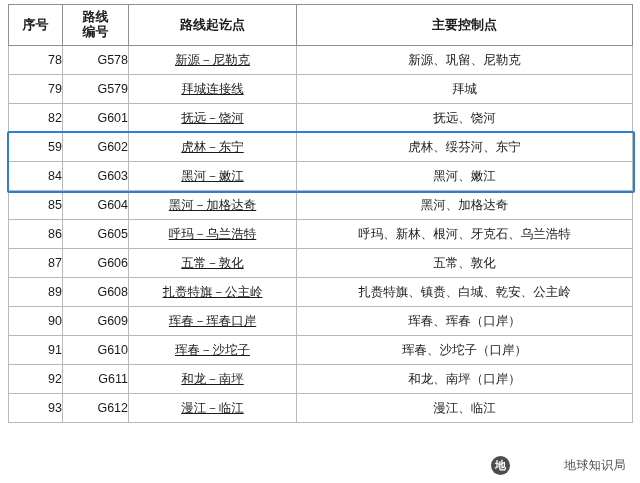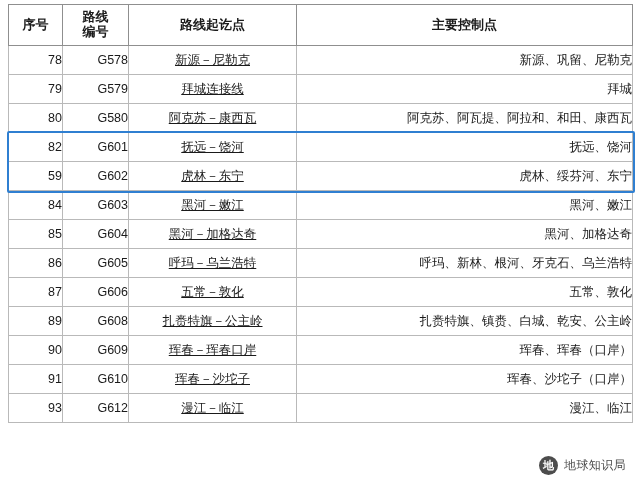--- a/index.html
+++ b/index.html
@@ -52,21 +52,21 @@
   }
   td.seq, td.code {
     text-align: right;
     font-size: 12.5px;
   }
   td.ends {
     text-align: center;
     text-decoration: underline;
   }
   td.ctrl {
-    text-align: right;
+    text-align: center;
     padding-left: 8px;
   }
   
   #highlight {
     position: absolute;
     border: 2px solid #2f7fd1;
     border-radius: 2px;
     pointer-events: none;
     box-sizing: border-box;
   }
@@ -88,20 +88,21 @@
     border-radius: 50%;
     background: #3d3d3d;
     color: #ffffff;
     font-size: 11px;
     line-height: 19px;
     text-align: center;
     font-weight: bold;
   }
   #watermark .wm-text {
     letter-spacing: 0.4px;
+    margin-left: 48px;
   }
 </style>
 </head>
 <body>
 
 <div id="sheet">
   <table class="route-table">
     <colgroup>
       <col class="c-seq">
       <col class="c-code">
@@ -128,26 +129,20 @@
           <td class="ends">新源－尼勒克</td>
           <td class="ctrl">新源、巩留、尼勒克</td>
         </tr>
         <tr>
           <td class="seq">79</td>
           <td class="code">G579</td>
           <td class="ends">拜城连接线</td>
           <td class="ctrl">拜城</td>
         </tr>
         <tr>
-          <td class="seq">80</td>
-          <td class="code">G580</td>
-          <td class="ends">阿克苏－康西瓦</td>
-          <td class="ctrl">阿克苏、阿瓦提、阿拉和、和田、康西瓦</td>
-        </tr>
-        <tr>
           <td class="seq">82</td>
           <td class="code">G601</td>
           <td class="ends">抚远－饶河</td>
           <td class="ctrl">抚远、饶河</td>
         </tr>
         <tr>
           <td class="seq">59</td>
           <td class="code">G602</td>
           <td class="ends">虎林－东宁</td>
           <td class="ctrl">虎林、绥芬河、东宁</td>
@@ -188,20 +183,26 @@
           <td class="ends">珲春－珲春口岸</td>
           <td class="ctrl">珲春、珲春（口岸）</td>
         </tr>
         <tr>
           <td class="seq">91</td>
           <td class="code">G610</td>
           <td class="ends">珲春－沙坨子</td>
           <td class="ctrl">珲春、沙坨子（口岸）</td>
         </tr>
         <tr>
+          <td class="seq">92</td>
+          <td class="code">G611</td>
+          <td class="ends">和龙－南坪</td>
+          <td class="ctrl">和龙、南坪（口岸）</td>
+        </tr>
+        <tr>
           <td class="seq">93</td>
           <td class="code">G612</td>
           <td class="ends">漫江－临江</td>
           <td class="ctrl">漫江、临江</td>
         </tr>
       </tbody>
   </table>
   <div id="highlight" style="left: -1.5px; top: 126.5px; width: 628px; height: 62px; border-color: rgb(47, 127, 209);"></div>
 </div>
 

